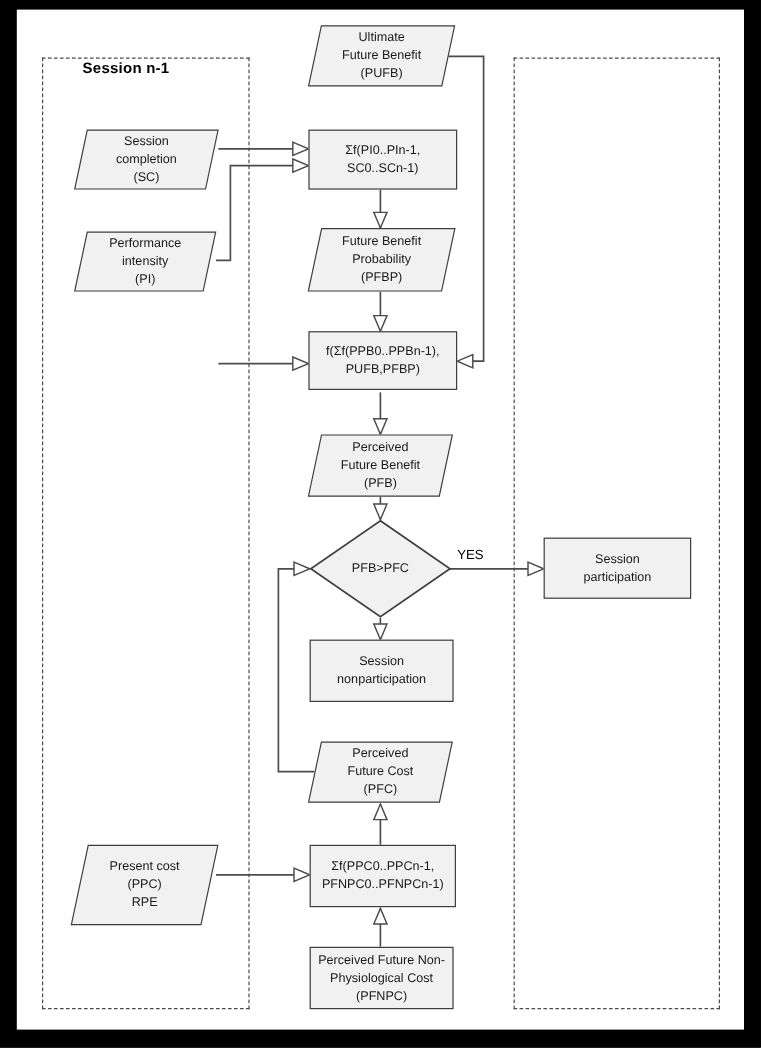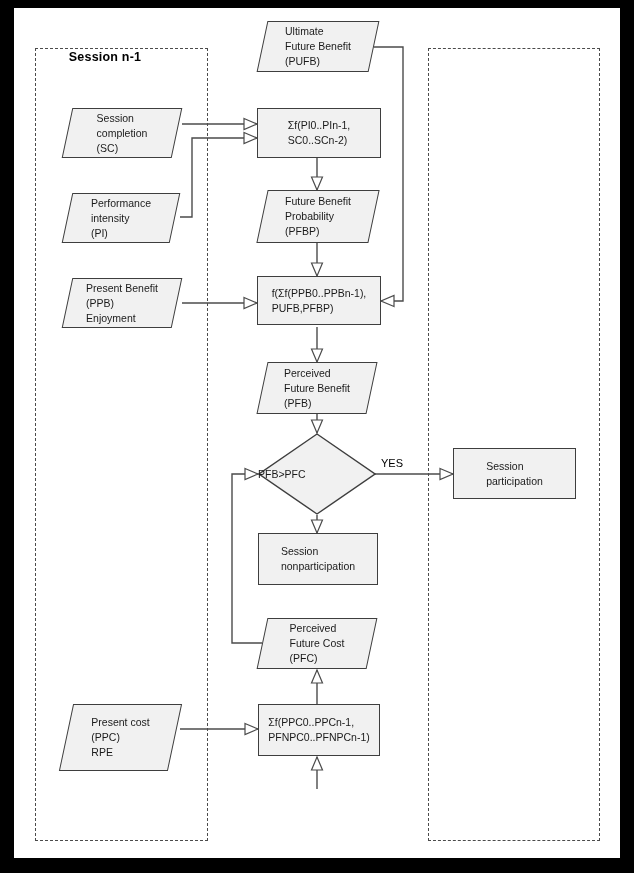--- a/index.html
+++ b/index.html
@@ -25,35 +25,35 @@
     color:#000;letter-spacing:.2px;margin-top:28px;
   }
   .dashed-box{
     position:absolute;border:1px dashed #4b4b4b;
   }
   .connectors{position:absolute;left:0;top:0;}
   .conn{fill:none;stroke:var(--connector);stroke-width:1.4px;}
   .arrow-head{fill:var(--canvas-bg);stroke:var(--connector);stroke-width:1.2px;}
   .node{
     position:absolute;display:flex;align-items:center;justify-content:center;
-    font-size:10.5px;line-height:15px;white-space:pre-line;
+    text-align:center;font-size:10.5px;line-height:15px;white-space:pre-line;
   }
   .rect{
     background:var(--node-fill);border:1.4px solid var(--node-border);
     box-sizing:border-box;
   }
   .para{background:transparent;}
   .para::before{
     content:"";position:absolute;inset:0;background:var(--node-fill);
     border:1.4px solid var(--node-border);transform:skewX(-12deg);
     box-sizing:border-box;
   }
   .para .txt{position:relative;}
   .diamond-wrap{
-    position:absolute;display:flex;align-items:center;
+    position:absolute;display:flex;align-items:center;justify-content:center;
     text-align:center;font-size:10.5px;
   }
   .diamond-svg{position:absolute;left:0;top:0;}
   .diamond-svg polygon{fill:var(--node-fill);stroke:var(--node-border);stroke-width:1.4px;}
   .diamond-wrap .txt{position:relative;}
   .edge-label{
     position:absolute;font-size:11px;color:#000;
   }
 </style>
 </head>
@@ -93,21 +93,21 @@
   <span class="edge-label" style="left:327px;top:538px">NO</span>
 
   <div class="node para" style="left:262px;top:21px;width:112px;height:51px">
     <span class="txt">Ultimate
 Future Benefit
 (PUFB)</span>
   </div>
 
   <div class="node rect" style="left:257px;top:108px;width:124px;height:50px">
     <span class="txt">Σf(PI0..PIn-1,
-SC0..SCn-2)</span>
+SC0..SCn-1)</span>
   </div>
 
   <div class="node para" style="left:262px;top:190px;width:112px;height:53px">
     <span class="txt">Future Benefit
 Probability
 (PFBP)</span>
   </div>
 
   <div class="node rect" style="left:257px;top:276px;width:124px;height:49px">
     <span class="txt">f(Σf(PPB0..PPBn-1),
@@ -136,38 +136,38 @@
     <span class="txt">Perceived
 Future Cost
 (PFC)</span>
   </div>
 
   <div class="node rect" style="left:258px;top:704px;width:122px;height:52px">
     <span class="txt">Σf(PPC0..PPCn-1,
 PFNPC0..PFNPCn-1)</span>
   </div>
 
+  <div class="node rect" style="left:258px;top:789px;width:120px;height:52px">
+    <span class="txt">Perceived Future Non-
+Physiological Cost
+(PFNPC)</span>
+  </div>
 
   <div class="node para" style="left:67px;top:108px;width:110px;height:50px">
     <span class="txt">Session
 completion
 (SC)</span>
   </div>
 
   <div class="node para" style="left:67px;top:193px;width:108px;height:50px">
     <span class="txt">Performance
 intensity
 (PI)</span>
   </div>
 
-  <div class="node para" style="left:67px;top:278px;width:110px;height:50px">
-    <span class="txt">Present Benefit
-(PPB)
-Enjoyment</span>
-  </div>
 
   <div class="node para" style="left:66px;top:704px;width:109px;height:67px">
     <span class="txt">Present cost
 (PPC)
 RPE</span>
   </div>
 
   <div class="node rect" style="left:453px;top:448px;width:123px;height:51px">
     <span class="txt">Session
 participation</span>

